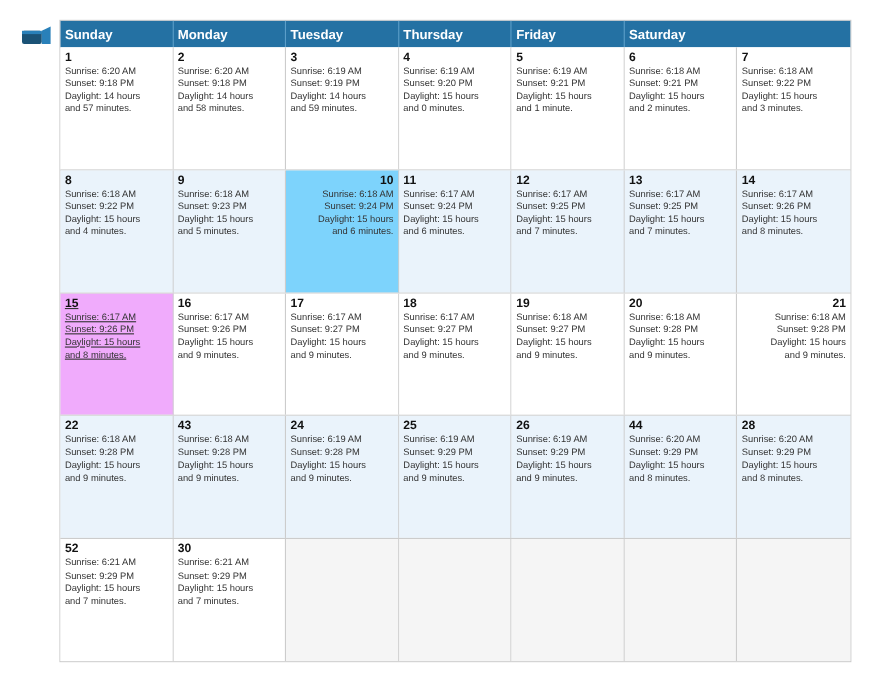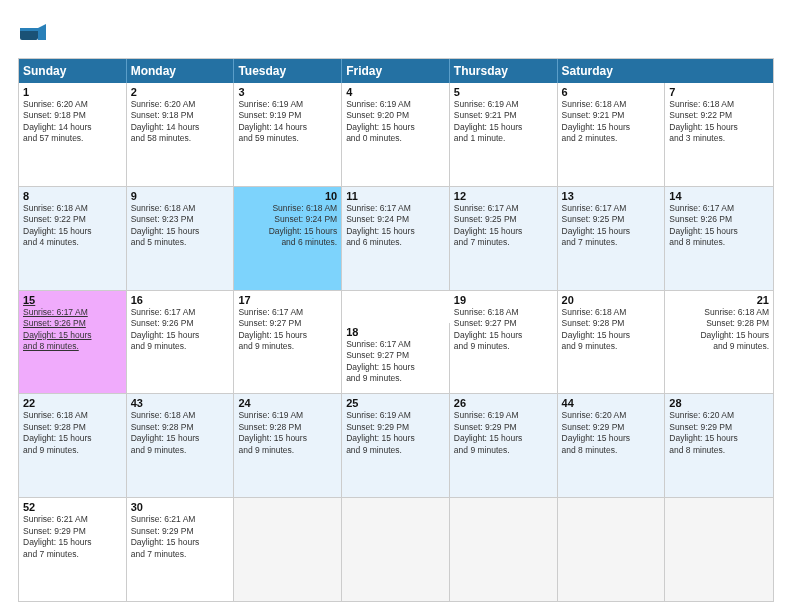--- a/index.html
+++ b/index.html
@@ -8,21 +8,21 @@
       height: 612px;
       font-family: Arial, sans-serif;
       background: #fff;
       overflow: hidden;
     }
     .page {
       width: 792px;
       height: 612px;
       padding: 18px 18px 10px 18px;
       display: flex;
-      flex-direction: column;
+      flex-direction: row;
     }
     .header {
       display: flex;
       justify-content: space-between;
       align-items: flex-start;
       margin-bottom: 8px;
     }
     .logo {
       display: flex;
       flex-direction: column;
@@ -130,22 +130,22 @@
       <div class="month-title"></div>
       <div class="location"></div>
     </div>
   </div>
 
   <div class="calendar">
     <div class="cal-header">
     <div class="cal-header-cell">Sunday</div>
         <div class="cal-header-cell">Monday</div>
         <div class="cal-header-cell">Tuesday</div>
+        <div class="cal-header-cell">Thursday</div>
         <div class="cal-header-cell">Friday</div>
-        <div class="cal-header-cell">Thursday</div>
         <div class="cal-header-cell">Saturday</div>
       </div>
     <div class="cal-body">
     <div class="cal-row">
           <div class="cal-cell" style="background: rgb(255, 255, 255);">
             <span class="day-num">1</span>
             <div class="cell-text" style="white-space: pre-line;">Sunrise: 6:20 AM
 Sunset: 9:18 PM
 Daylight: 14 hours
 and 57 minutes.</div>
@@ -259,21 +259,21 @@
 Daylight: 15 hours
 and 9 minutes.</div>
           </div>
           <div class="cal-cell" style="background: rgb(255, 255, 255);">
             <span class="day-num">17</span>
             <div class="cell-text" style="white-space: pre-line;">Sunrise: 6:17 AM
 Sunset: 9:27 PM
 Daylight: 15 hours
 and 9 minutes.</div>
           </div>
-          <div class="cal-cell" style="background: rgb(255, 255, 255); margin-top: 32px;">
+          <div class="cal-cell" style="background: rgb(255, 255, 255);">
             <span class="day-num">18</span>
             <div class="cell-text" style="white-space: pre-line;">Sunrise: 6:17 AM
 Sunset: 9:27 PM
 Daylight: 15 hours
 and 9 minutes.</div>
           </div>
           <div class="cal-cell" style="background: rgb(255, 255, 255);">
             <span class="day-num">19</span>
             <div class="cell-text" style="white-space: pre-line;">Sunrise: 6:18 AM
 Sunset: 9:27 PM

